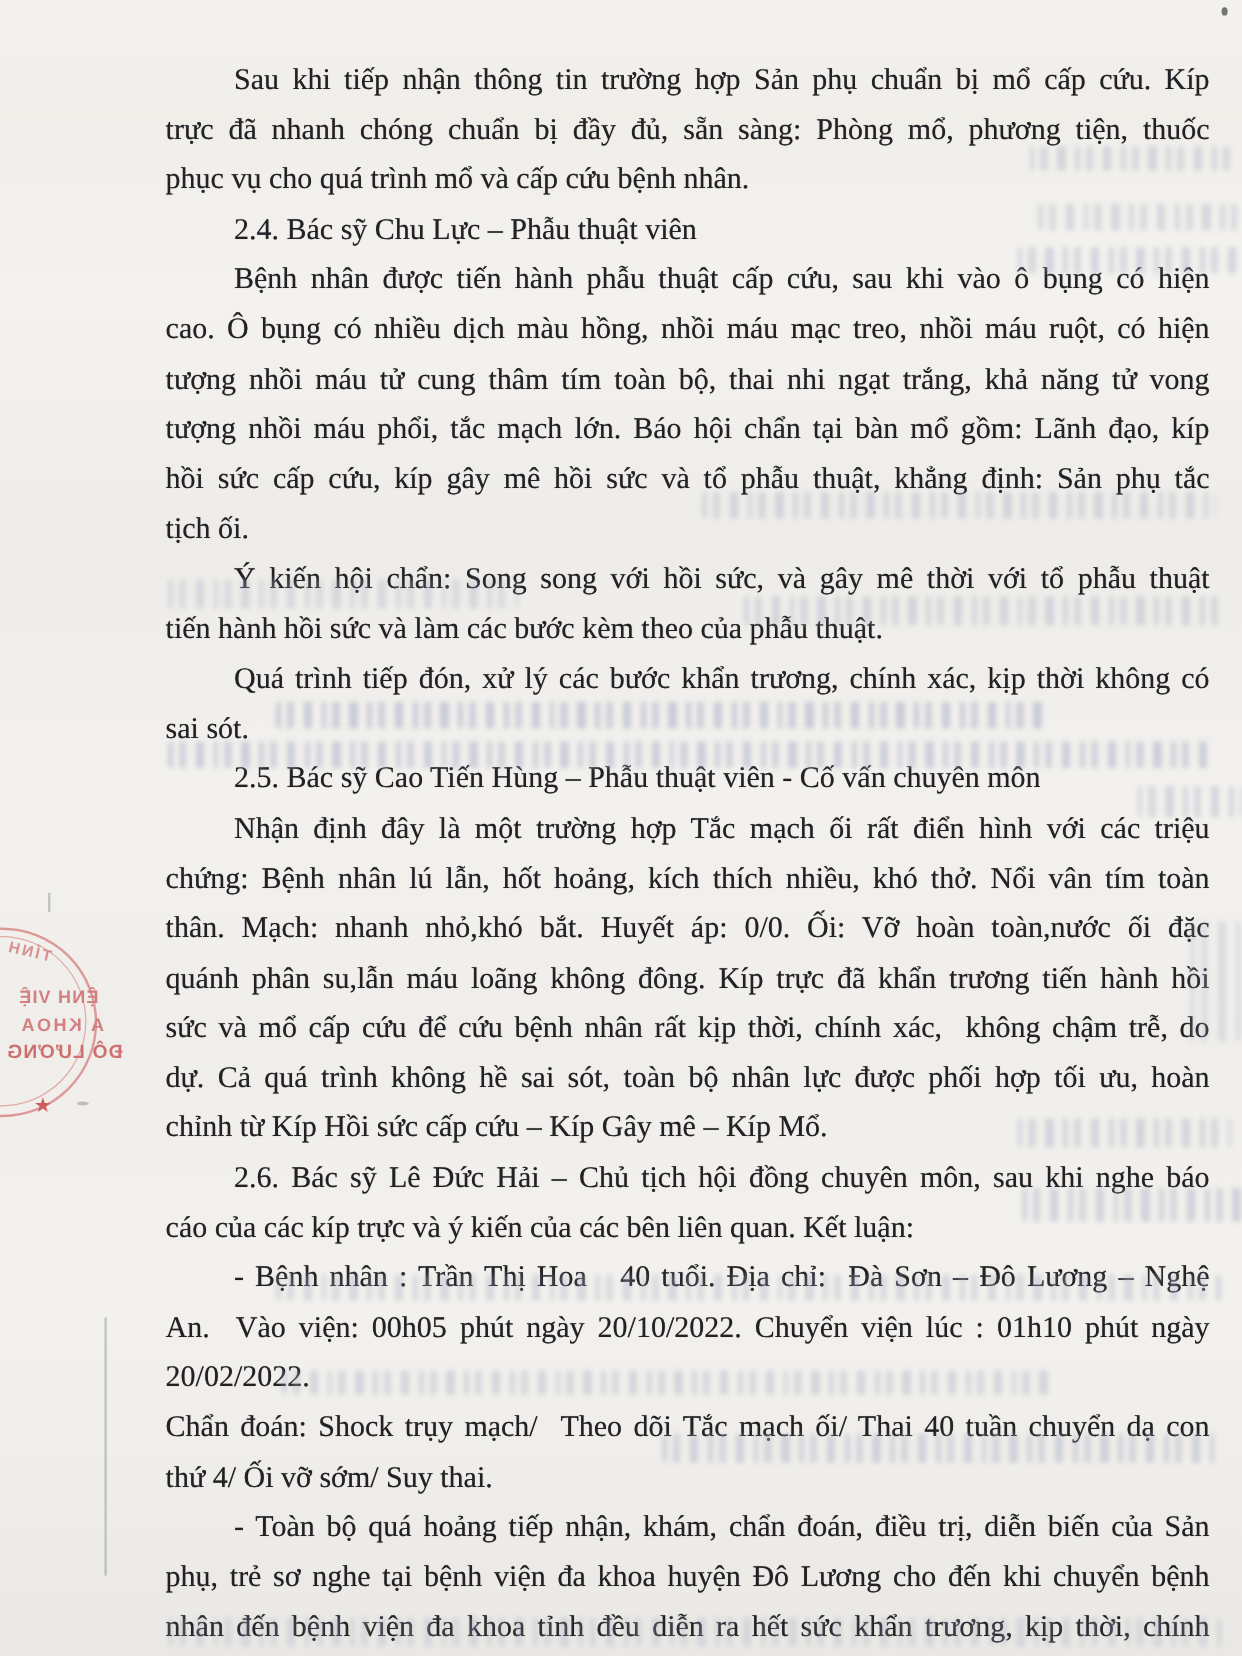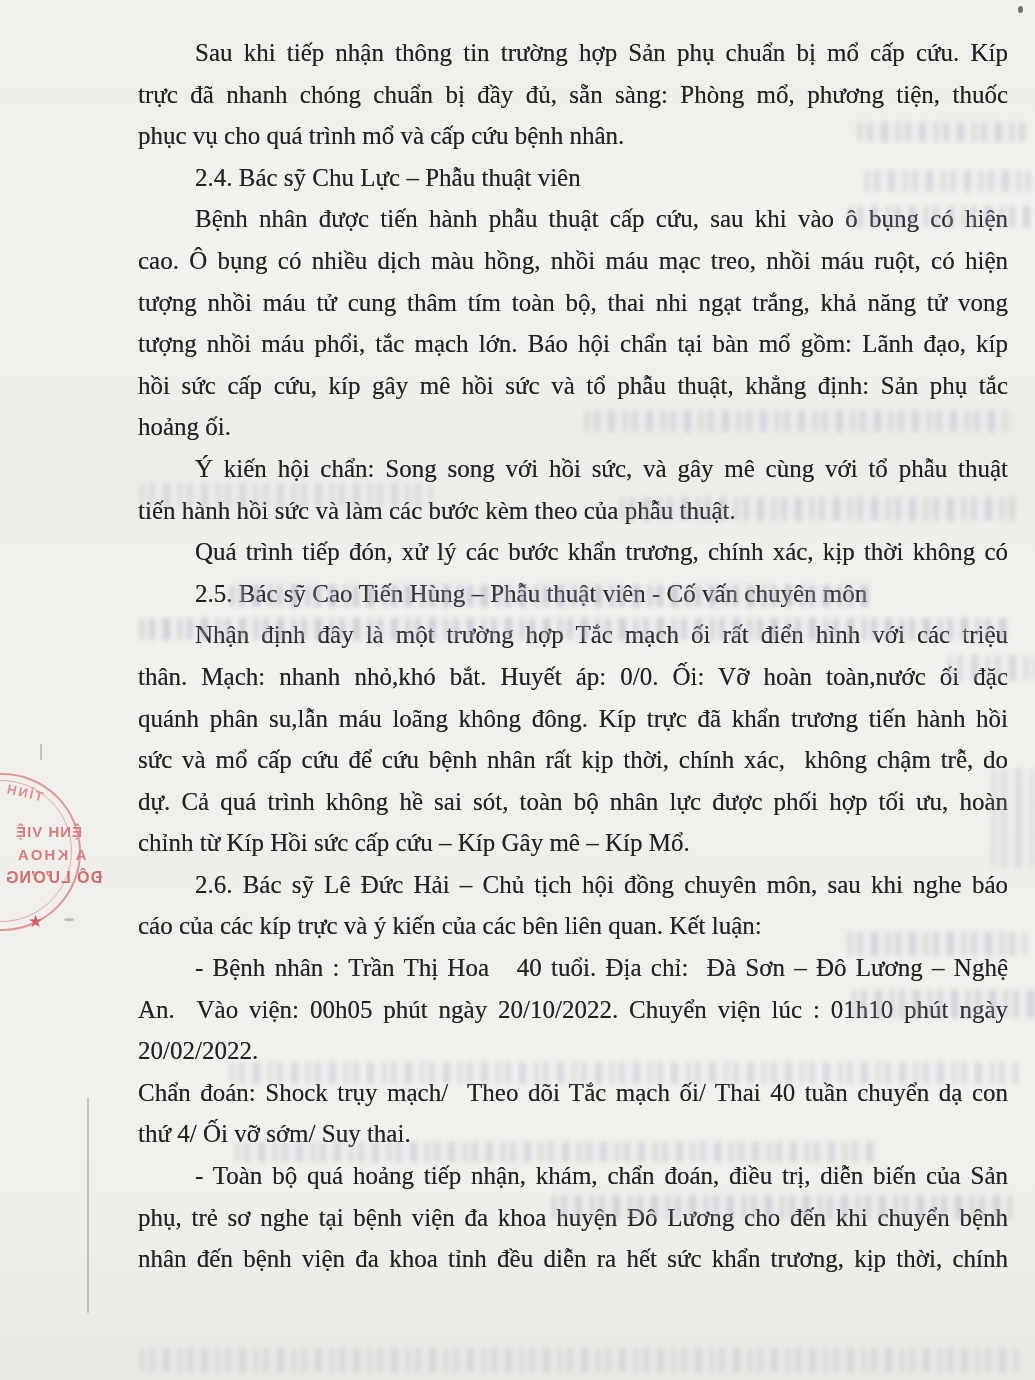--- a/index.html
+++ b/index.html
@@ -5,21 +5,21 @@
   html,body{margin:0;padding:0;}
   body{
     width:1035px;height:1380px;position:relative;overflow:hidden;
     background:linear-gradient(180deg,#f3f1ee 0%,#f0eee9 7%,#f4f2ef 18%,#eeece8 33%,
                #f3f1ee 48%,#f0eeea 63%,#f3f1ed 78%,#efede9 90%,#eae8e4 100%);
     font-family:"Liberation Serif","DejaVu Serif",serif;
   }
   .page{position:absolute;inset:0;}
   
   .doc{
-    position:absolute;left:138px;top:32px;width:870px;
+    position:absolute;left:138px;top:46px;width:870px;
     font-size:25px;color:#232125;
     text-shadow:0 0 .6px rgba(20,18,22,.55);
   }
   .para{margin:0;}
   .line{
     height:41.6px;line-height:41.6px;white-space:nowrap;overflow:visible;
     text-align:justify;text-align-last:justify;
   }
   .line.first{text-indent:57px;}
   .line.last{text-align-last:left;}
@@ -71,34 +71,36 @@
       </div>
       <div class="para">
         <div class="line first last">2.4. Bác sỹ Chu Lực – Phẫu thuật viên</div>
       </div>
       <div class="para">
         <div class="line first">Bệnh nhân được tiến hành phẫu thuật cấp cứu, sau khi vào ô bụng có hiện</div>
         <div class="line">cao. Ô bụng có nhiều dịch màu hồng, nhồi máu mạc treo, nhồi máu ruột, có hiện</div>
         <div class="line">tượng nhồi máu tử cung thâm tím toàn bộ, thai nhi ngạt trắng, khả năng tử vong</div>
         <div class="line">tượng nhồi máu phổi, tắc mạch lớn. Báo hội chẩn tại bàn mổ gồm: Lãnh đạo, kíp</div>
         <div class="line">hồi sức cấp cứu, kíp gây mê hồi sức và tổ phẫu thuật, khẳng định: Sản phụ tắc</div>
-        <div class="line last">hoảng ối.</div>
+        <div class="line last">tịch ối.</div>
       </div>
       <div class="para">
-        <div class="line first">Ý kiến hội chẩn: Song song với hồi sức, và gây mê cùng với tổ phẫu thuật</div>
+        <div class="line first">Ý kiến hội chẩn: Song song với hồi sức, và gây mê thời với tổ phẫu thuật</div>
         <div class="line last">tiến hành hồi sức và làm các bước kèm theo của phẫu thuật.</div>
       </div>
       <div class="para">
         <div class="line first">Quá trình tiếp đón, xử lý các bước khẩn trương, chính xác, kịp thời không có</div>
+        <div class="line last">sai sót.</div>
       </div>
       <div class="para">
         <div class="line first last">2.5. Bác sỹ Cao Tiến Hùng – Phẫu thuật viên - Cố vấn chuyên môn</div>
       </div>
       <div class="para">
         <div class="line first">Nhận định đây là một trường hợp Tắc mạch ối rất điển hình với các triệu</div>
+        <div class="line">chứng: Bệnh nhân lú lẫn, hốt hoảng, kích thích nhiều, khó thở. Nổi vân tím toàn</div>
         <div class="line">thân. Mạch: nhanh nhỏ,khó bắt. Huyết áp: 0/0. Ối: Vỡ hoàn toàn,nước ối đặc</div>
         <div class="line">quánh phân su,lẫn máu loãng không đông. Kíp trực đã khẩn trương tiến hành hồi</div>
         <div class="line">sức và mổ cấp cứu để cứu bệnh nhân rất kịp thời, chính xác,&nbsp; không chậm trễ, do</div>
         <div class="line">dự. Cả quá trình không hề sai sót, toàn bộ nhân lực được phối hợp tối ưu, hoàn</div>
         <div class="line last">chỉnh từ Kíp Hồi sức cấp cứu – Kíp Gây mê – Kíp Mổ.</div>
       </div>
       <div class="para">
         <div class="line first">2.6. Bác sỹ Lê Đức Hải – Chủ tịch hội đồng chuyên môn, sau khi nghe báo</div>
         <div class="line last">cáo của các kíp trực và ý kiến của các bên liên quan. Kết luận:</div>
       </div>

